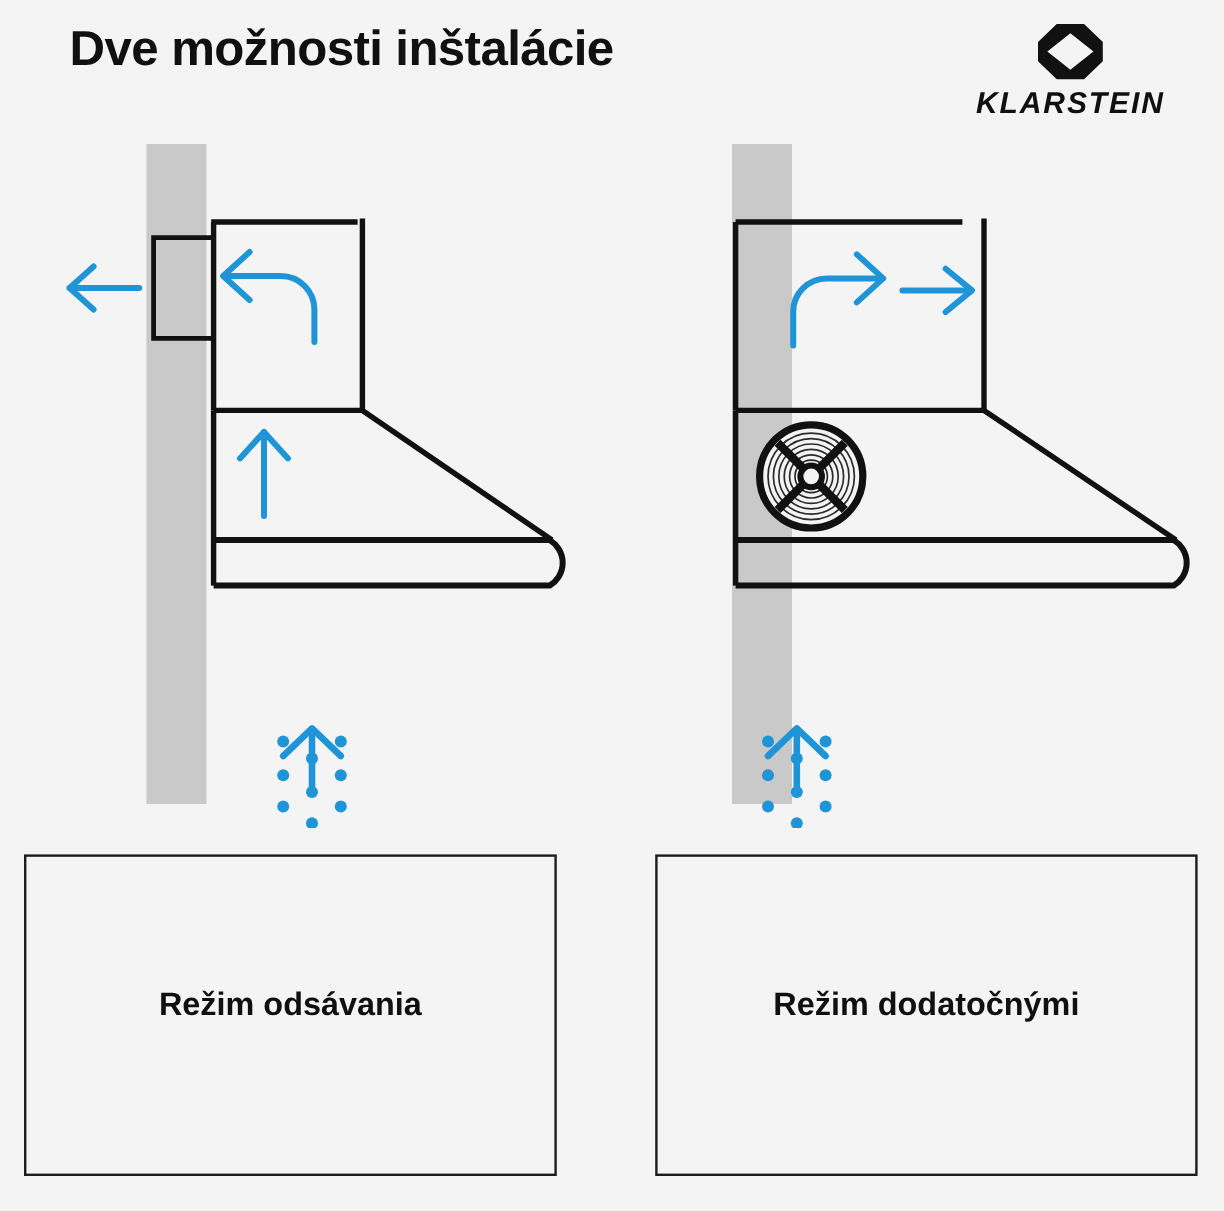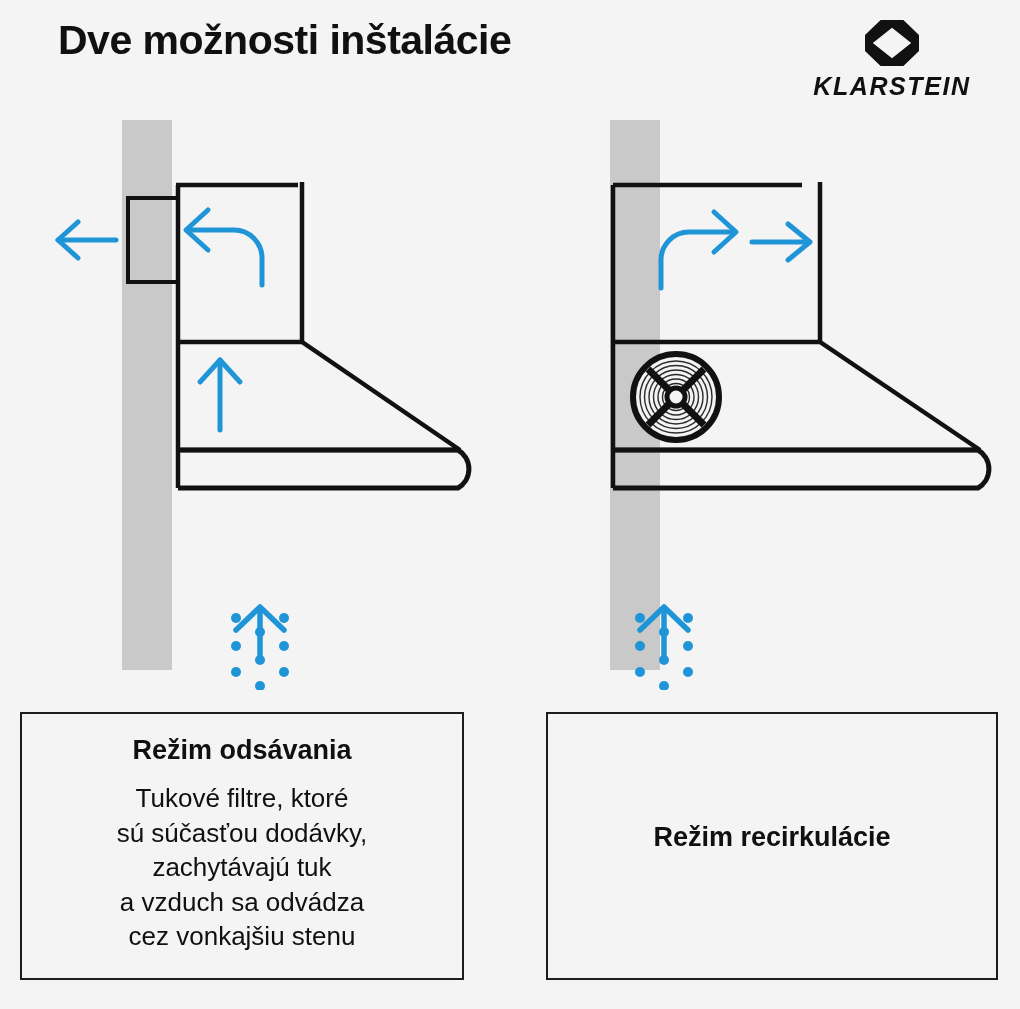--- a/index.html
+++ b/index.html
@@ -222,22 +222,17 @@
 
     <g fill="none" stroke="#1f95d8" stroke-width="5.5" stroke-linecap="round" stroke-linejoin="round">
       <line x1="134" y1="545" x2="134" y2="500"></line>
       <polyline points="110,520 134,497 158,520"></polyline>
     </g>
   </svg>
 </div>
 
 <div class="caption-box" id="caption-exhaust">
   <div class="caption-title">Režim odsávania</div>
-  <div class="caption-body">Tukové filtre, ktoré
-sú súčasťou dodávky,
-zachytávajú tuk
-a vzduch sa odvádza
-cez vonkajšiu stenu</div>
 </div>
 
 <div class="caption-box" id="caption-recirc">
-  <div class="caption-title">Režim recirkulácie</div>
+  <div class="caption-title">Režim dodatočnými</div>
 </div>
 
 </body></html>

